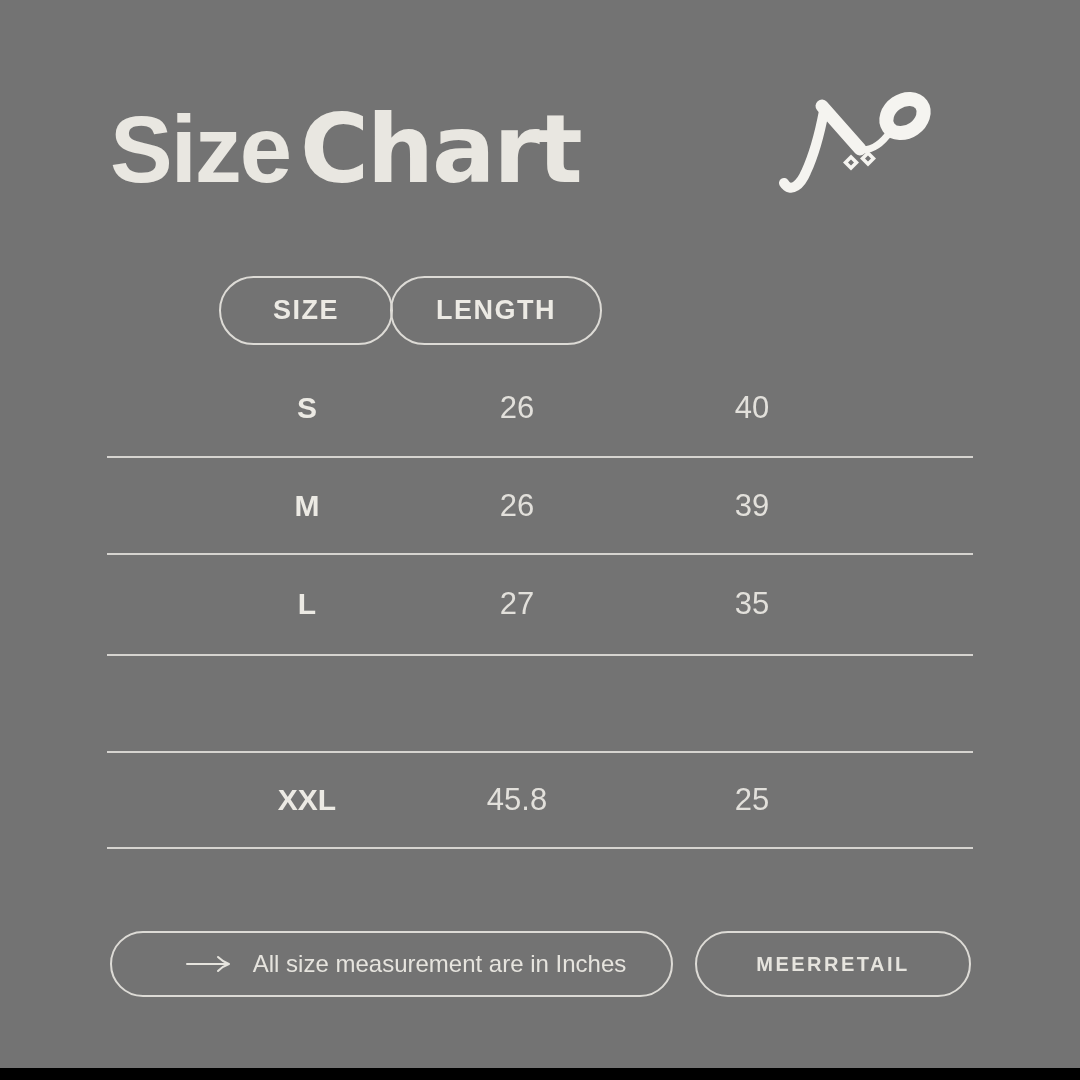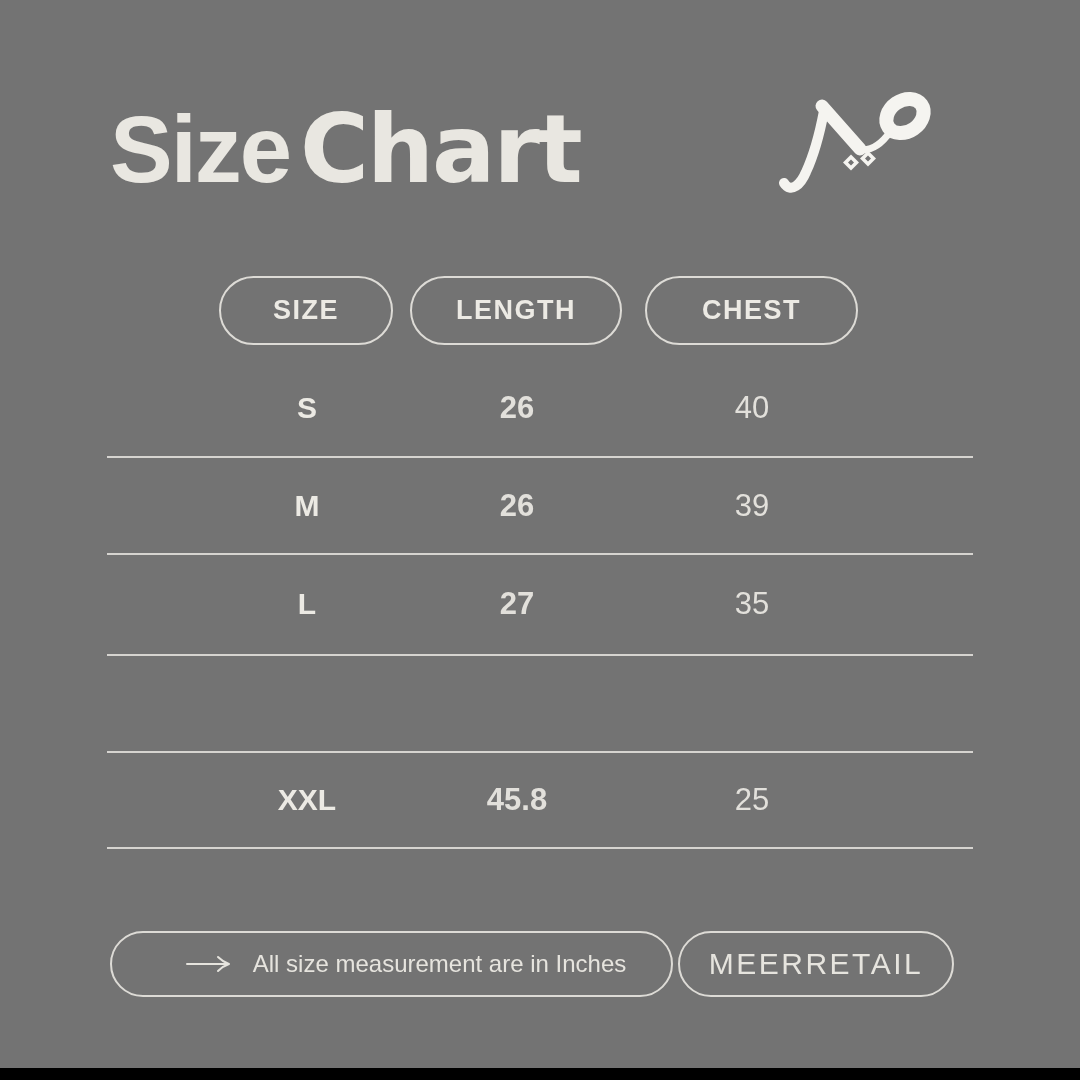--- a/index.html
+++ b/index.html
@@ -57,21 +57,21 @@
   }
   .header-pill {
     top: 276px;
     height: 69px;
     font-weight: 700;
     font-size: 27px;
     letter-spacing: 1.5px;
     color: #eceae4;
   }
   #pill-size   { left: 219px; width: 174px; }
-  #pill-length { left: 410px; width: 212px; }
+  #pill-length { left: 390px; width: 212px; }
   #pill-chest  { left: 645px; width: 213px; }
   
   .trow {
     position: absolute;
     left: 0;
     width: 1080px;
     height: 50px;
   }
   .cell {
     position: absolute;
@@ -80,21 +80,21 @@
     white-space: nowrap;
   }
   .cell.size {
     left: 307px;
     font-weight: 700;
     font-size: 30px;
     color: #eceae4;
   }
   .cell.len {
     left: 517px;
-    font-weight: 700;
+    font-weight: 400;
     font-size: 31px;
     color: #e2e0db;
   }
   .cell.chest {
     left: 752px;
     font-weight: 400;
     font-size: 31px;
     color: #e2e0db;
   }
   .hline {
@@ -116,24 +116,24 @@
     justify-content: center;
     padding-left: 28px;
   }
   #note-pill .note-text {
     font-size: 24px;
     font-weight: 400;
     color: #e6e4de;
     margin-left: 22px;
   }
   #brand-pill {
-    left: 678px;
+    left: 695px;
     width: 276px;
-    font-size: 30px;
-    font-weight: 400;
+    font-size: 20px;
+    font-weight: 700;
     letter-spacing: 2.5px;
     color: #e6e4de;
   }
   .arrow-icon { display: block; }
 </style>
 </head>
 <body>
 
 <div class="canvas">
 
@@ -155,23 +155,20 @@
       </g>
     </svg>
   </div>
 
   <div class="pill header-pill" id="pill-size">
     <span>SIZE</span>
   </div>
   <div class="pill header-pill" id="pill-length">
     <span>LENGTH</span>
   </div>
-  <div class="pill header-pill" id="pill-chest">
-    <span>CHEST</span>
-  </div>
 
   <div class="trow" style="top:383px">
     <span class="cell size">S</span>
     <span class="cell len">26</span>
     <span class="cell chest">40</span>
   </div>
   <div class="hline" style="top:456px"></div>
 
   <div class="trow" style="top:481px">
     <span class="cell size">M</span>

